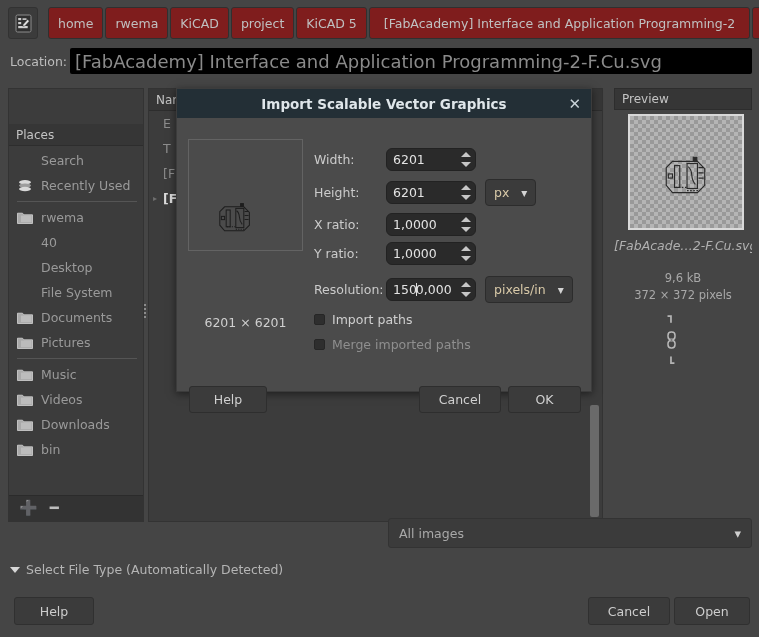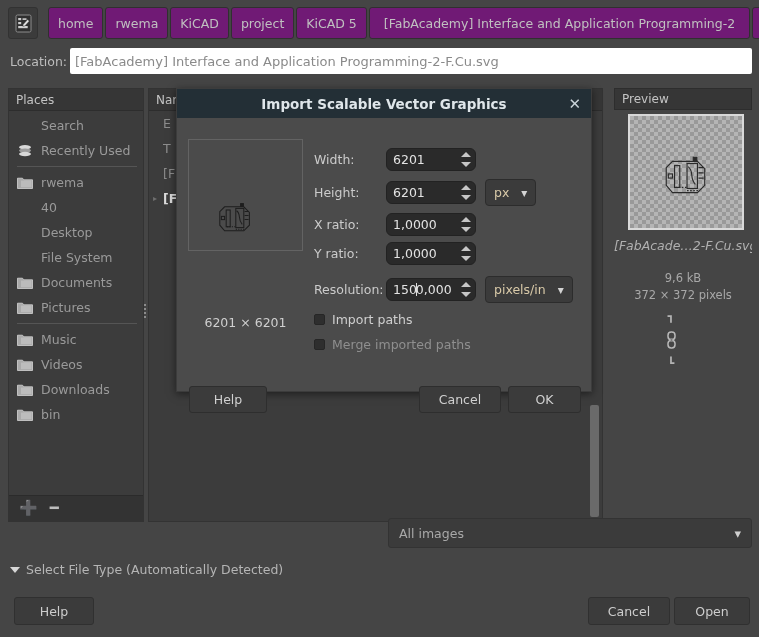--- a/index.html
+++ b/index.html
@@ -22,49 +22,49 @@
   .pathtoggle {
     position: absolute; left: 8px; top: 7px; width: 30px; height: 32px;
     background: #3b3b3b; border: 1px solid #323232; border-radius: 3px;
     display: flex; align-items: center; justify-content: center;
   }
   .crumbs {
     position: absolute; left: 48px; top: 7px; height: 32px;
     display: flex; align-items: stretch;
   }
   .crumb {
-    background: #701a75; border: 1px solid #303030;
+    background: #7f1d1d; border: 1px solid #303030;
     margin-right: 2px; border-radius: 3px;
     display: flex; align-items: center; padding: 0 9px;
     color: #c0c0c0; font-size: 12.5px; white-space: nowrap;
   }
   .crumb.long { padding: 0 14px; }
 
   
   .locrow {
     position: absolute; left: 0; top: 46px; width: 758px; height: 32px;
   }
   .loclabel { position: absolute; left: 10px; top: 8px; color: #bdbdbd; font-size: 12.5px; }
   .locfield {
     position: absolute; left: 70px; top: 2px; width: 682px; height: 26px;
-    background: #ffffff; border-radius: 2px;
+    background: #000000; border-radius: 2px;
     display: flex; align-items: center; padding-left: 5px;
-    color: #8a8a8a; font-size: 13px; overflow: hidden; white-space: nowrap; text-align: right;
+    color: #8a8a8a; font-size: 18px; overflow: hidden; white-space: nowrap; text-align: right;
   }
 
   
   .places {
     position: absolute; left: 8px; top: 88px; width: 136px; height: 434px;
     background: #3c3c3c; border: 1px solid #333;
     display: flex; flex-direction: column;
   }
   .places-head {
     height: 22px; background: #363636; border-bottom: 1px solid #2d2d2d;
     display: flex; align-items: center; padding-left: 7px;
-    color: #c4c4c4; font-size: 12px;
+    color: #c4c4c4; font-size: 12px; margin-top: 35px;
   }
   .places-list { flex: 1; overflow: hidden; padding-top: 2px; }
   .place {
     height: 25px; display: flex; align-items: center; padding-left: 8px;
     color: #9a9a9a; font-size: 12.5px; white-space: nowrap;
   }
   .place .ico { width: 20px; height: 16px; margin-right: 4px; flex: 0 0 20px;
                 display: flex; align-items: center; }
   .place.noicon { padding-left: 32px; }
   .sep { height: 1px; background: #555; margin: 3px 6px 3px 8px; }

